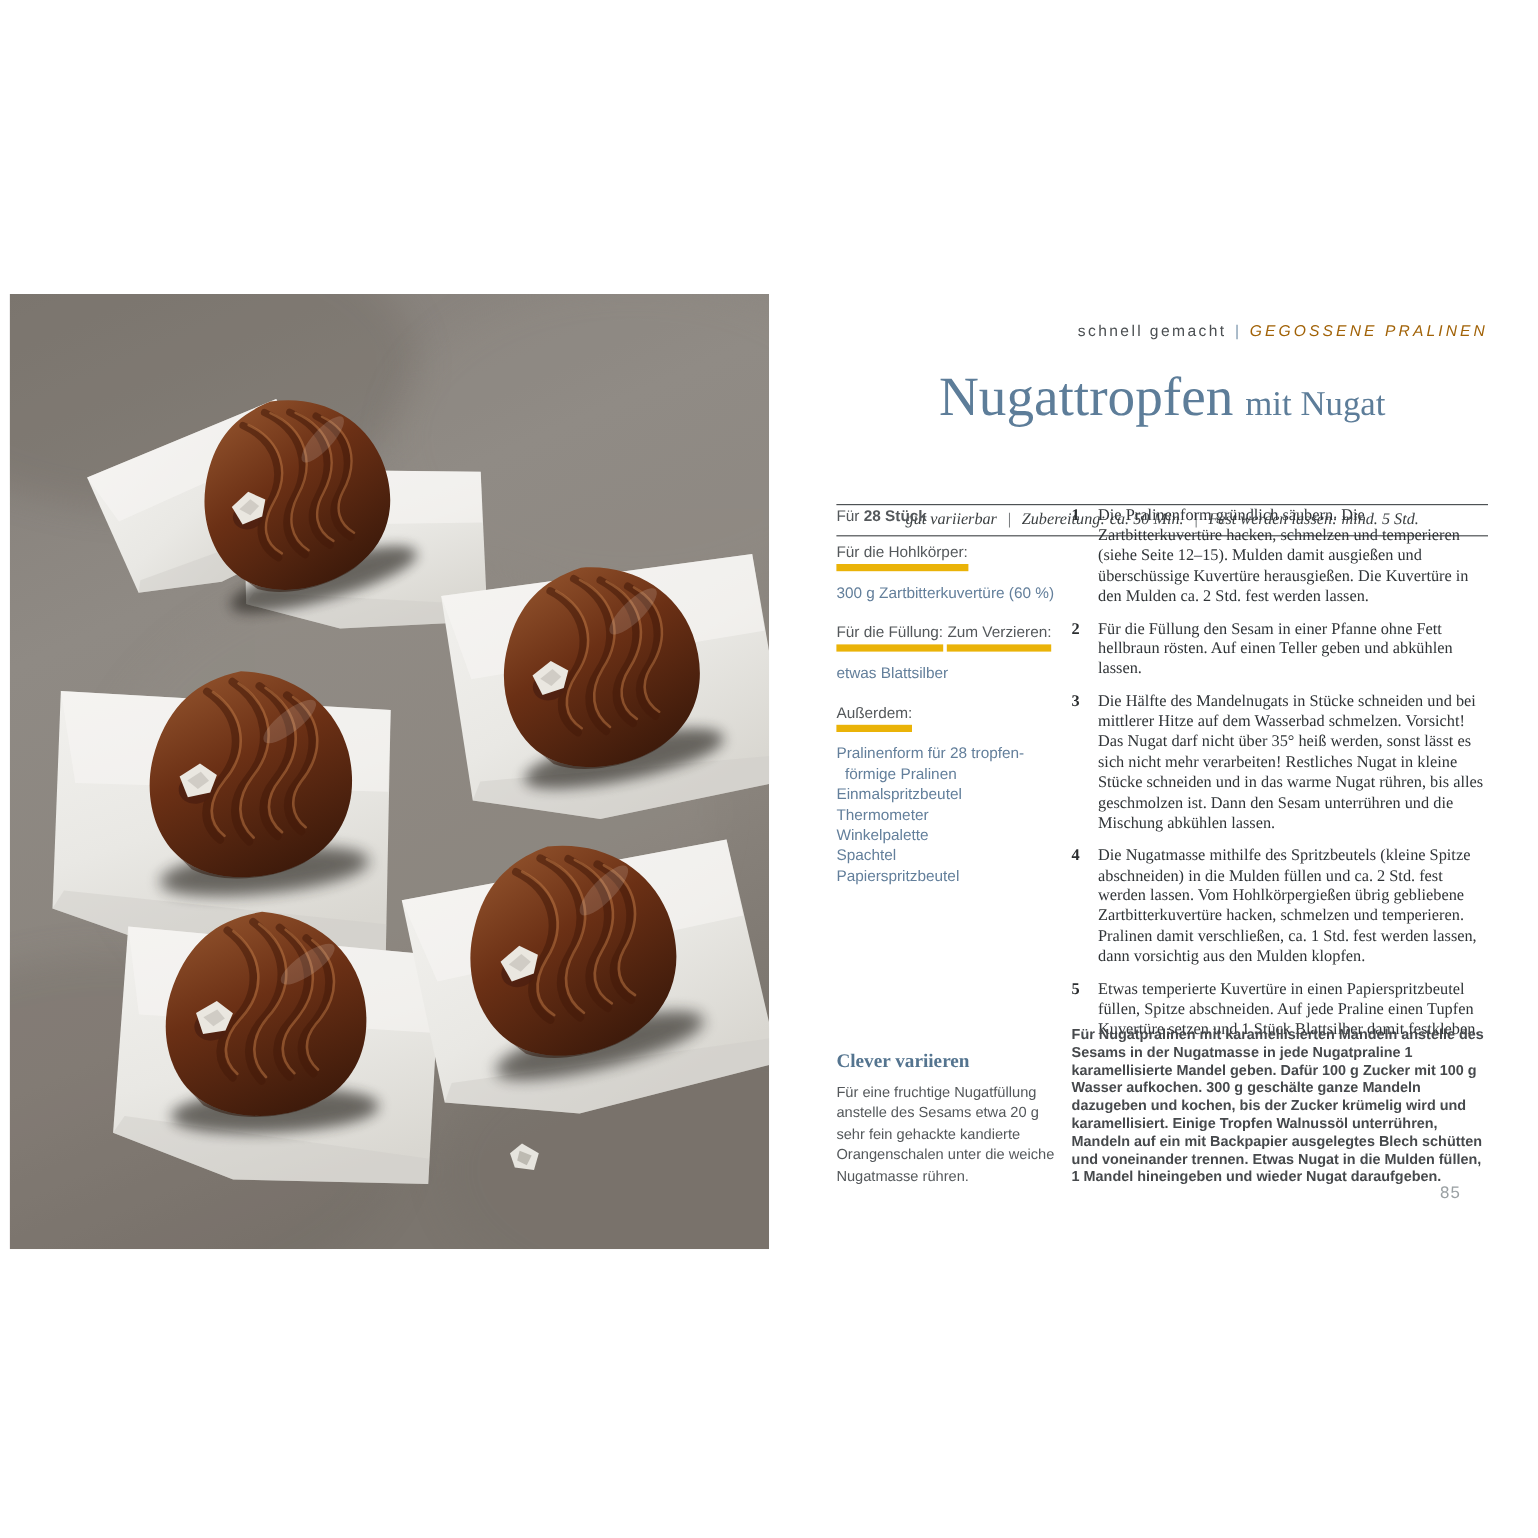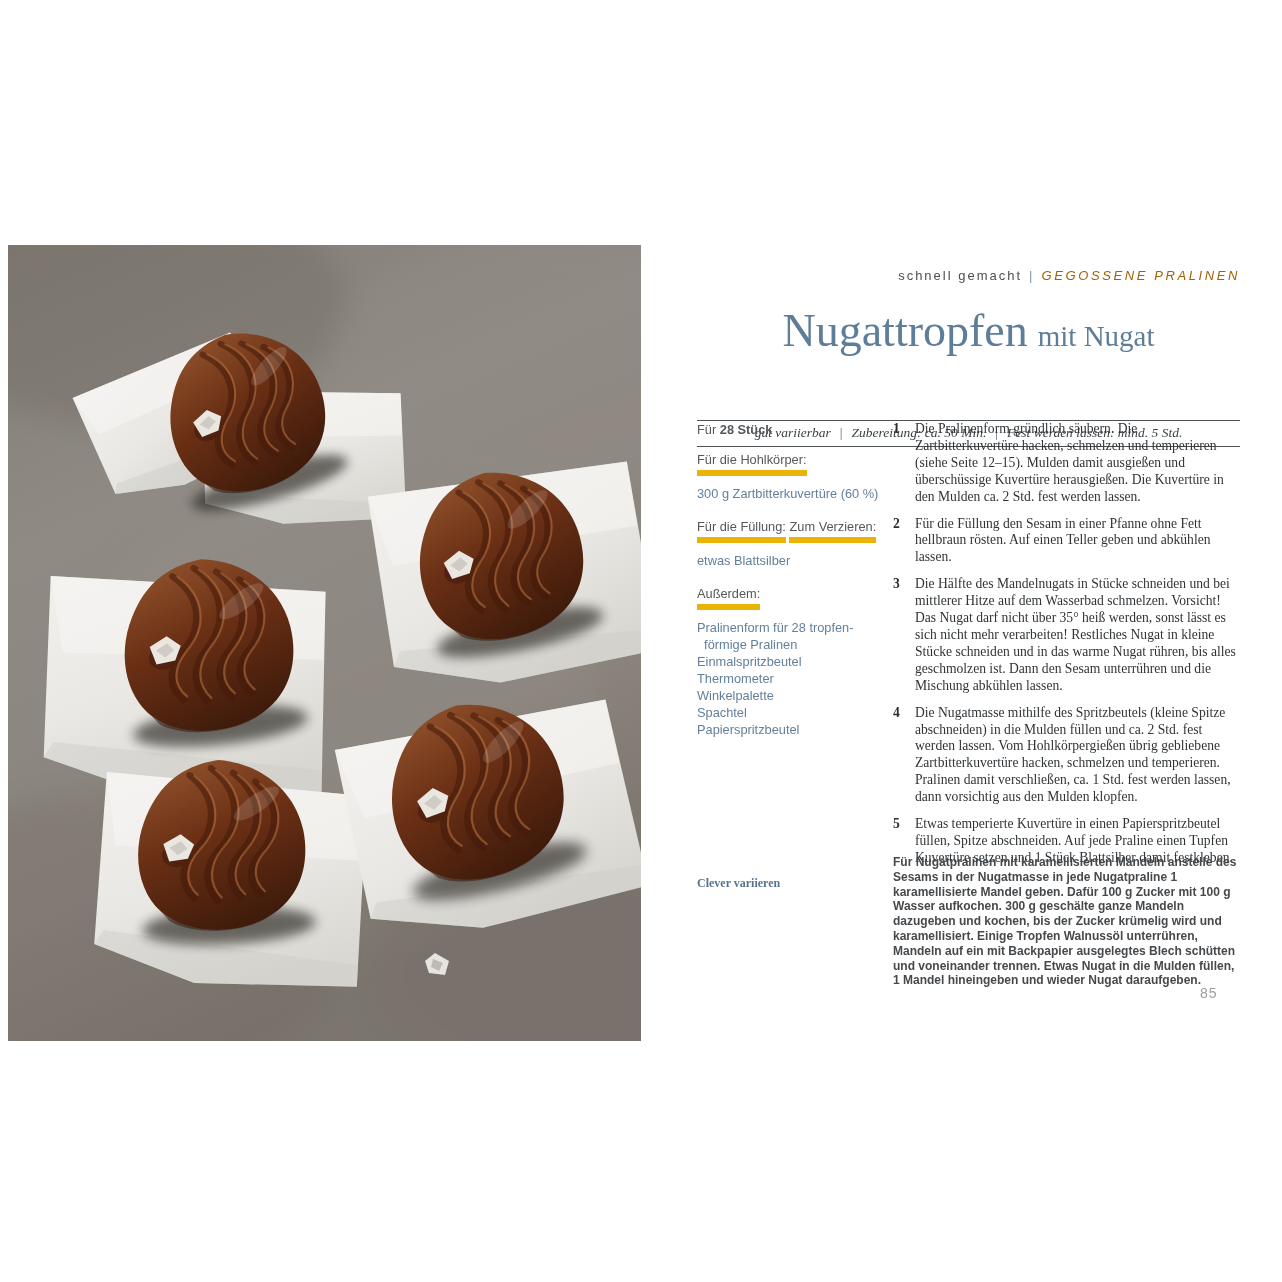--- a/index.html
+++ b/index.html
@@ -34,21 +34,21 @@
   .ing-items{margin:0 0 2px;}
 
   
   .steps{left:893px;top:421px;width:350px;font-family:"Liberation Serif",serif;font-size:13.6px;line-height:16.9px;color:#303437;}
   .step{display:flex;margin-bottom:10px;}
   .step-num{width:22px;flex:0 0 22px;font-weight:700;color:#2b2e30;}
   .step-text{flex:1;}
 
   
   .variation{left:697px;top:876px;width:185px;}
-  .var-head{font-family:"Liberation Serif",serif;font-weight:700;font-size:12px;color:#54748f;margin:0 0 8px;}
+  .var-head{font-family:"Liberation Serif",serif;font-weight:700;font-size:16px;color:#54748f;margin:0 0 8px;}
   .var-text{font-size:12.2px;line-height:17.4px;color:#54585b;}
 
   
   .tip{left:893px;top:855px;width:350px;font-size:12px;line-height:14.8px;font-weight:600;color:#46494c;}
 
   
   .pagenum{left:1200px;top:985px;width:55px;text-align:left;font-size:14px;color:#9aa0a3;letter-spacing:1px;}
 </style>
 </head>
 <body>
@@ -205,17 +205,18 @@
     <div class="step-text">Die Nugatmasse mithilfe des Spritzbeutels (kleine Spitze abschneiden) in die Mulden füllen und ca. 2 Std. fest werden lassen. Vom Hohlkörpergießen übrig gebliebene Zartbitterkuvertüre hacken, schmelzen und temperieren. Pralinen damit verschließen, ca. 1 Std. fest werden lassen, dann vorsichtig aus den Mulden klopfen.</div>
   </div>
   <div class="step">
     <div class="step-num">5</div>
     <div class="step-text">Etwas temperierte Kuvertüre in einen Papierspritzbeutel füllen, Spitze abschneiden. Auf jede Praline einen Tupfen Kuvertüre setzen und 1 Stück Blattsilber damit festkleben.</div>
   </div>
 </div>
 
 <div class="abs variation">
   <div class="var-head">Clever variieren</div>
+  <div class="var-text">Für eine fruchtige Nugatfüllung anstelle des Sesams etwa 20 g sehr fein gehackte kandierte Orangenschalen unter die weiche Nugatmasse rühren.</div>
 </div>
 
 <div class="abs tip">Für Nugatpralinen mit karamellisierten Mandeln anstelle des Sesams in der Nugatmasse in jede Nugatpraline 1 karamellisierte Mandel geben. Dafür 100 g Zucker mit 100 g Wasser aufkochen. 300 g geschälte ganze Mandeln dazugeben und kochen, bis der Zucker krümelig wird und karamellisiert. Einige Tropfen Walnussöl unterrühren, Mandeln auf ein mit Backpapier ausgelegtes Blech schütten und voneinander trennen. Etwas Nugat in die Mulden füllen, 1 Mandel hineingeben und wieder Nugat daraufgeben.</div>
 
 <div class="abs pagenum">85</div>
 
 </body></html>

